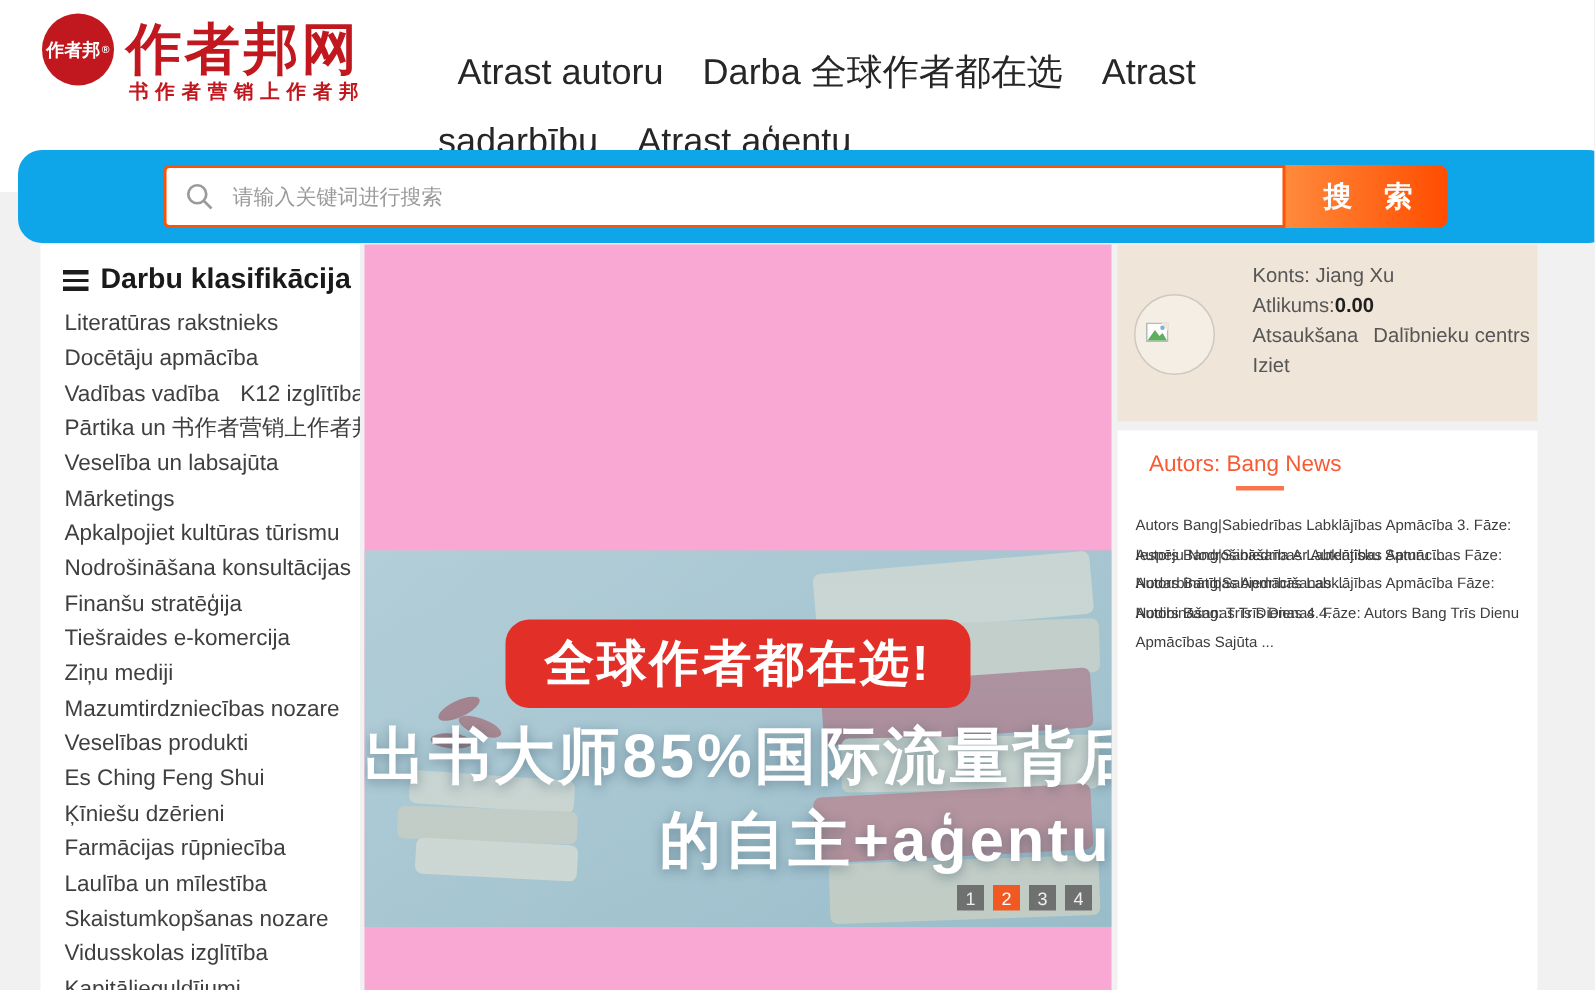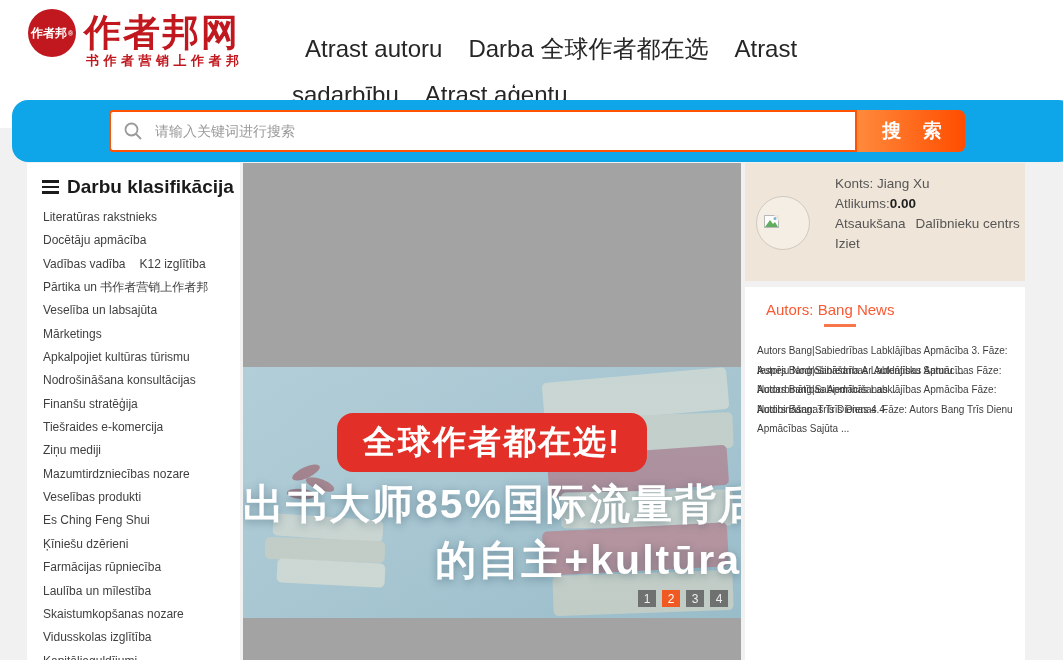--- a/index.html
+++ b/index.html
@@ -35,24 +35,24 @@
   
   .main { position:absolute; top:162px; left:0; width:1063px; height:498px; }
 
   .sidebar { position:absolute; left:27px; top:1px; width:213px; height:497px; background:#fff; overflow:hidden; }
   .sidebar-head { position:absolute; left:15px; top:13px; display:flex; align-items:center; gap:8px; }
   .menu-icon { display:inline-block; width:17px; }
   .menu-icon i { display:block; height:2.5px; background:#1c1c1c; margin:3px 0; }
   .sidebar-title { font-size:19px; font-weight:bold; color:#1a1a1a; white-space:nowrap; }
   .side-list { position:absolute; left:16px; top:41px; right:6px; }
   .side-row { height:23.35px; line-height:23.35px; white-space:nowrap; }
-  .side-row a { font-size:12px; color:#3f3f3f; text-decoration:none; cursor:pointer; }
+  .side-row a { font-size:15px; color:#3f3f3f; text-decoration:none; cursor:pointer; }
   .side-row a + a { margin-left:14px; }
 
-  .center { position:absolute; left:243px; top:1px; width:498px; height:497px; background:#a3a3a3; overflow:hidden; }
+  .center { position:absolute; left:243px; top:1px; width:498px; height:497px; background:#f9a8d4; overflow:hidden; }
 
   
   .carousel { position:absolute; left:0; top:204px; width:498px; height:251px; overflow:hidden; cursor:pointer;
     background:linear-gradient(135deg,#b9d2da 0%,#a4c3ce 55%,#93b7c4 100%); }
   .paint { position:absolute; z-index:0; border-radius:5px; }
   .carousel .wash { position:absolute; inset:0; z-index:1;
     background:linear-gradient(180deg,rgba(172,202,214,.55) 0%,rgba(162,196,209,.42) 100%); }
   .car-badge { position:absolute; z-index:2; top:46px; left:50%; transform:translateX(-50%);
     background:#e23028; color:#fff; font-size:33px; font-weight:bold; letter-spacing:2px;
     padding:7px 26px; border-radius:16px; white-space:nowrap; }
@@ -155,21 +155,21 @@
           <div class="paint" style="top:150px;left:30px;width:110px;height:22px;background:#e7e1cf;transform:rotate(4deg);"></div>
           <div class="paint" style="top:172px;left:22px;width:120px;height:22px;background:#d9d2bd;transform:rotate(2deg);"></div>
           <div class="paint" style="top:194px;left:34px;width:108px;height:24px;background:#ece6d4;transform:rotate(3deg);"></div>
           <div class="paint" style="top:100px;left:48px;width:30px;height:11px;background:#9c4049;border-radius:50%;transform:rotate(-25deg);"></div>
           <div class="paint" style="top:112px;left:62px;width:30px;height:11px;background:#a34a52;border-radius:50%;transform:rotate(20deg);"></div>
           <div class="paint" style="top:122px;left:44px;width:28px;height:10px;background:#8f3a43;border-radius:50%;transform:rotate(5deg);"></div>
           <div class="wash"></div>
         </div>
         <div class="car-badge">全球作者都在选!</div>
         <div class="car-line l1">出书大师85%国际流量背后</div>
-        <div class="car-line l2">的自主+kultūra</div>
+        <div class="car-line l2">的自主+aģentu</div>
         <div class="car-pages">
           <span class="pg">1</span>
           <span class="pg active">2</span>
           <span class="pg">3</span>
           <span class="pg">4</span>
         </div>
       </div>
     </div>
 
     <div class="account">

